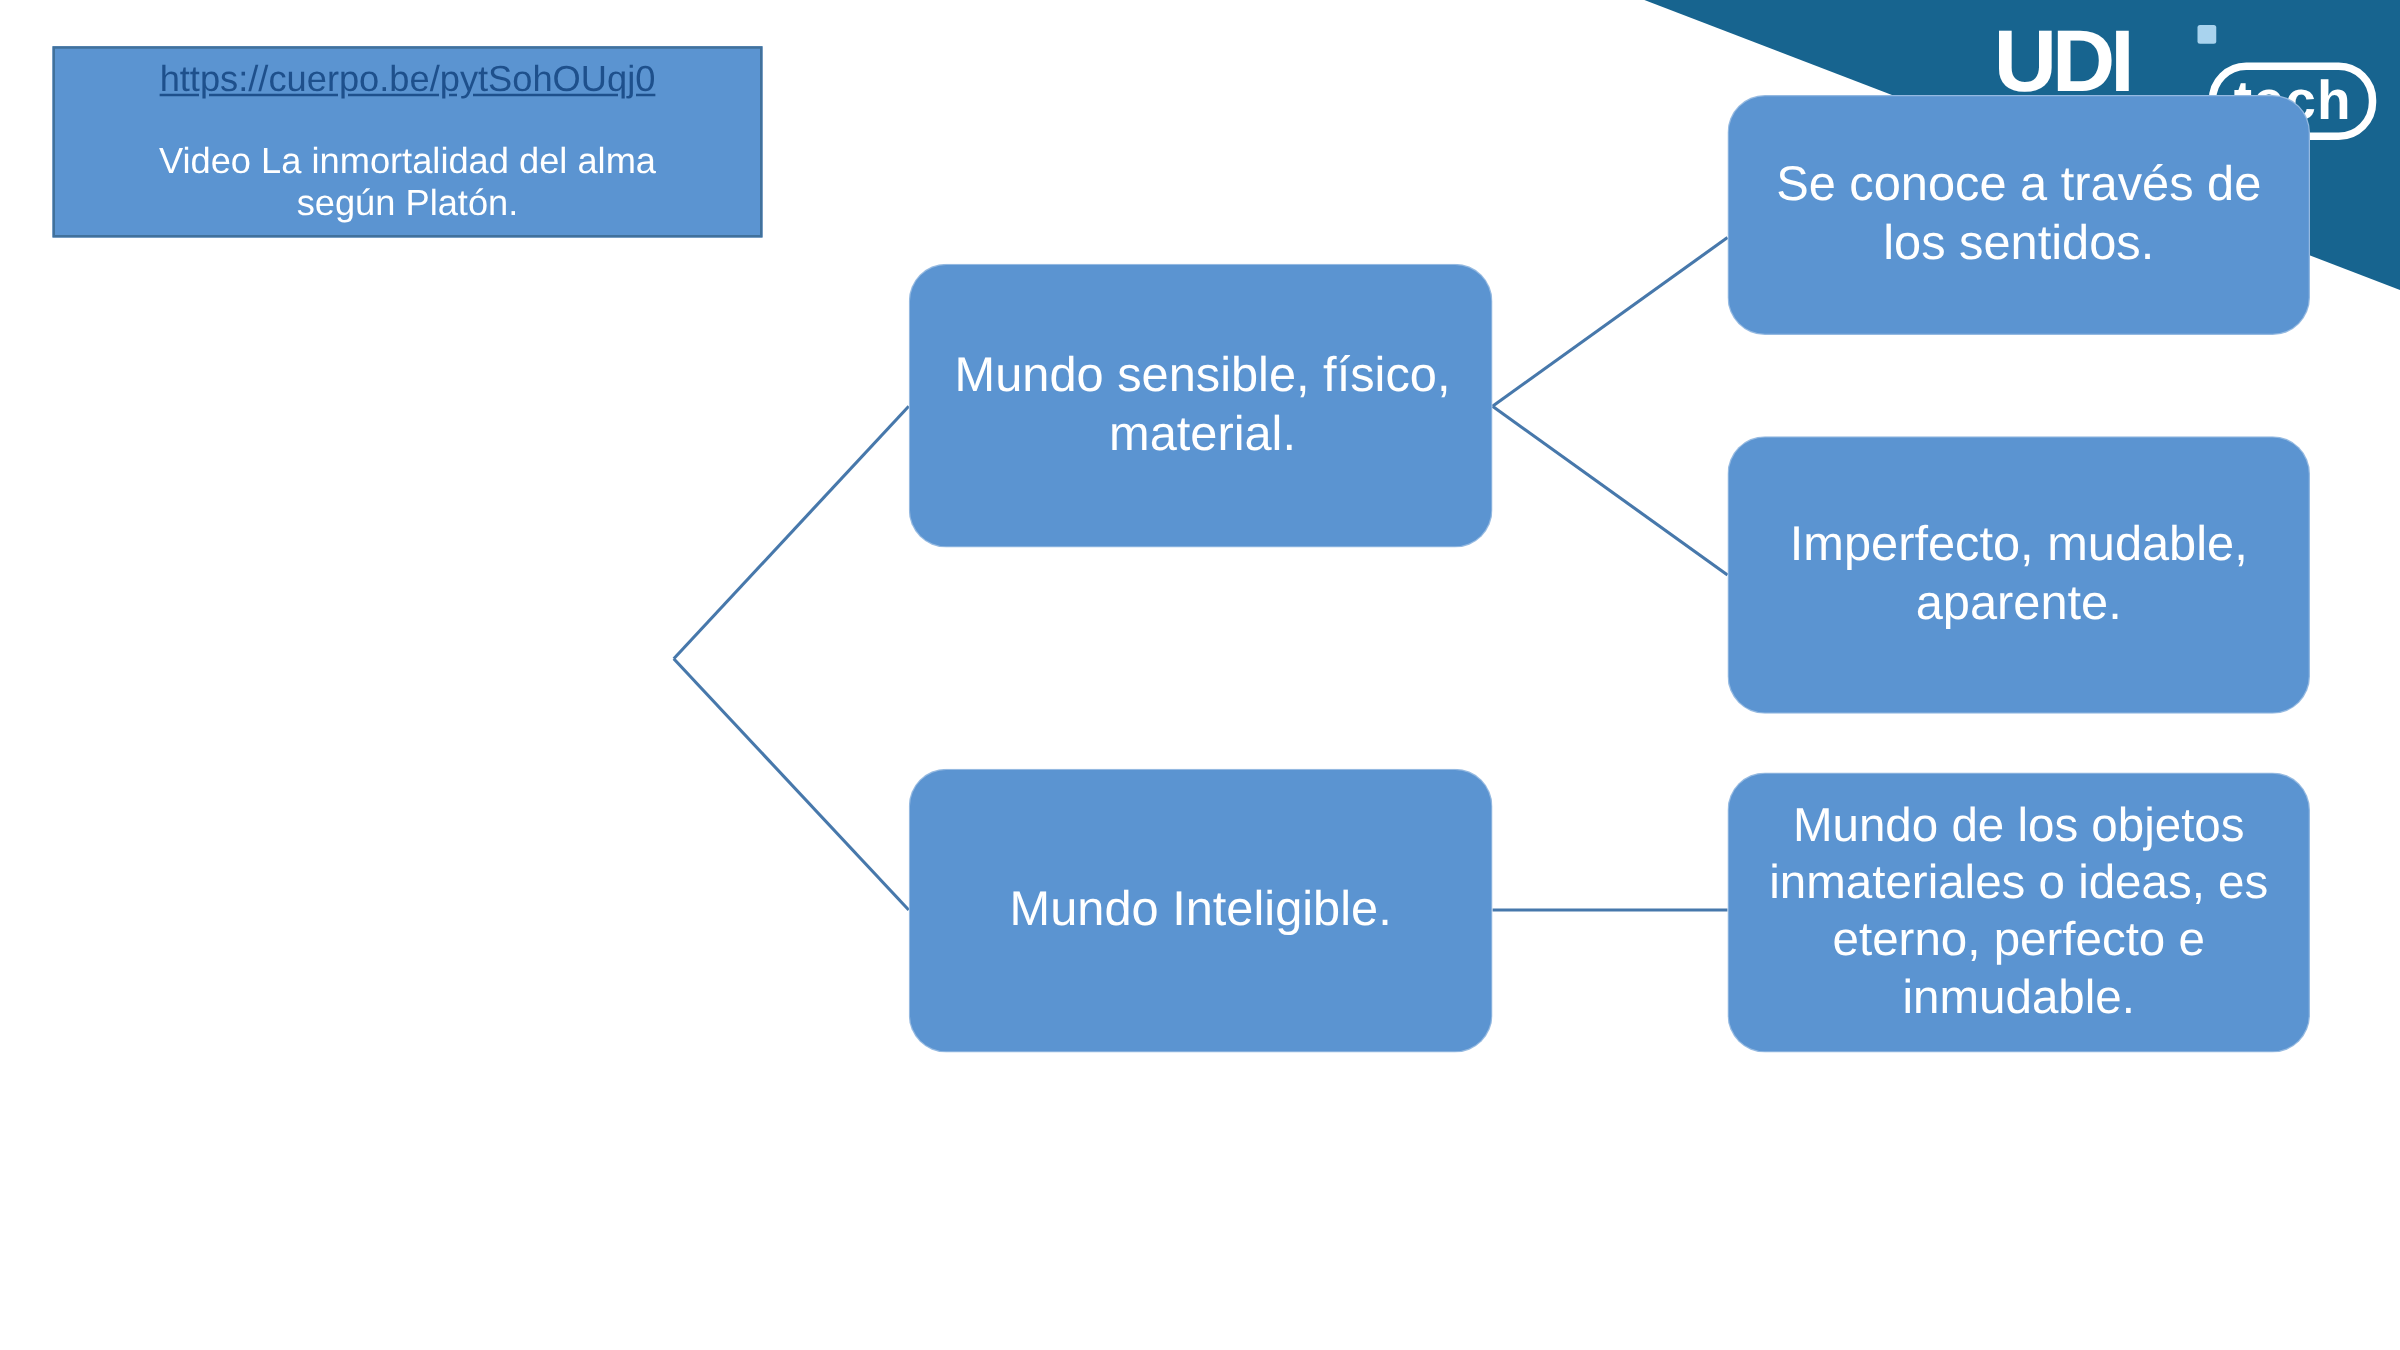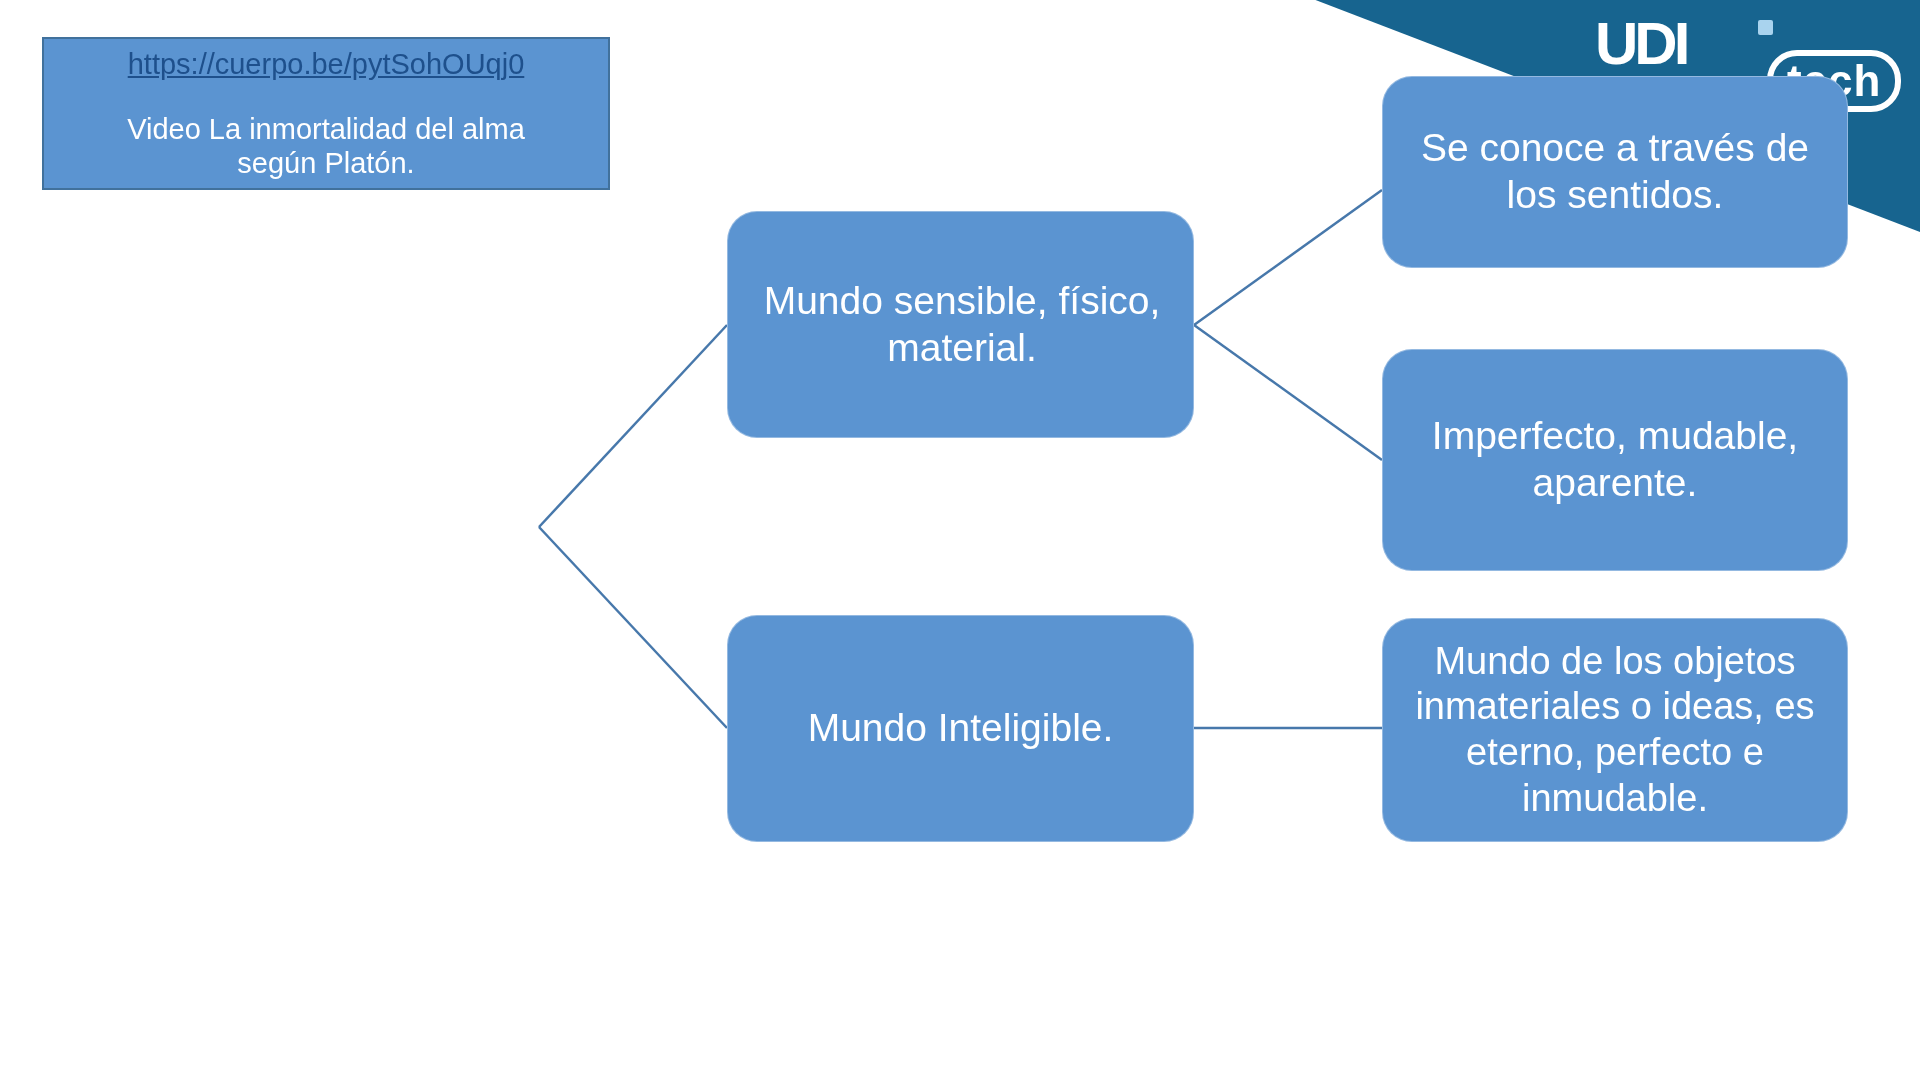--- a/index.html
+++ b/index.html
@@ -14,21 +14,21 @@
   .corner-accent{
     position:absolute;left:1300px;top:0;width:620px;height:232px;
     background:var(--accent,#17648f);
     clip-path:polygon(2.5% 0,100% 0,100% 100%);
     z-index:0;
   }
   
   .logo{position:absolute;left:1595px;top:14px;width:310px;height:100px;z-index:1;}
   .logo-udi{
     position:absolute;left:0;top:0;
-    font-size:60px;font-weight:bold;color:#ffffff;letter-spacing:-4px;line-height:1;
+    font-size:70px;font-weight:bold;color:#ffffff;letter-spacing:-4px;line-height:1;
   }
   .logo-i-dot{
     position:absolute;left:163px;top:6px;width:15px;height:15px;
     background:#a9d3ee;border-radius:2px;
   }
   .logo-tech{
     position:absolute;left:172px;top:36px;
     border:6px solid #ffffff;border-radius:30px;
     padding:1px 14px;
     font-size:44px;font-weight:bold;color:#ffffff;letter-spacing:1px;line-height:1.1;

